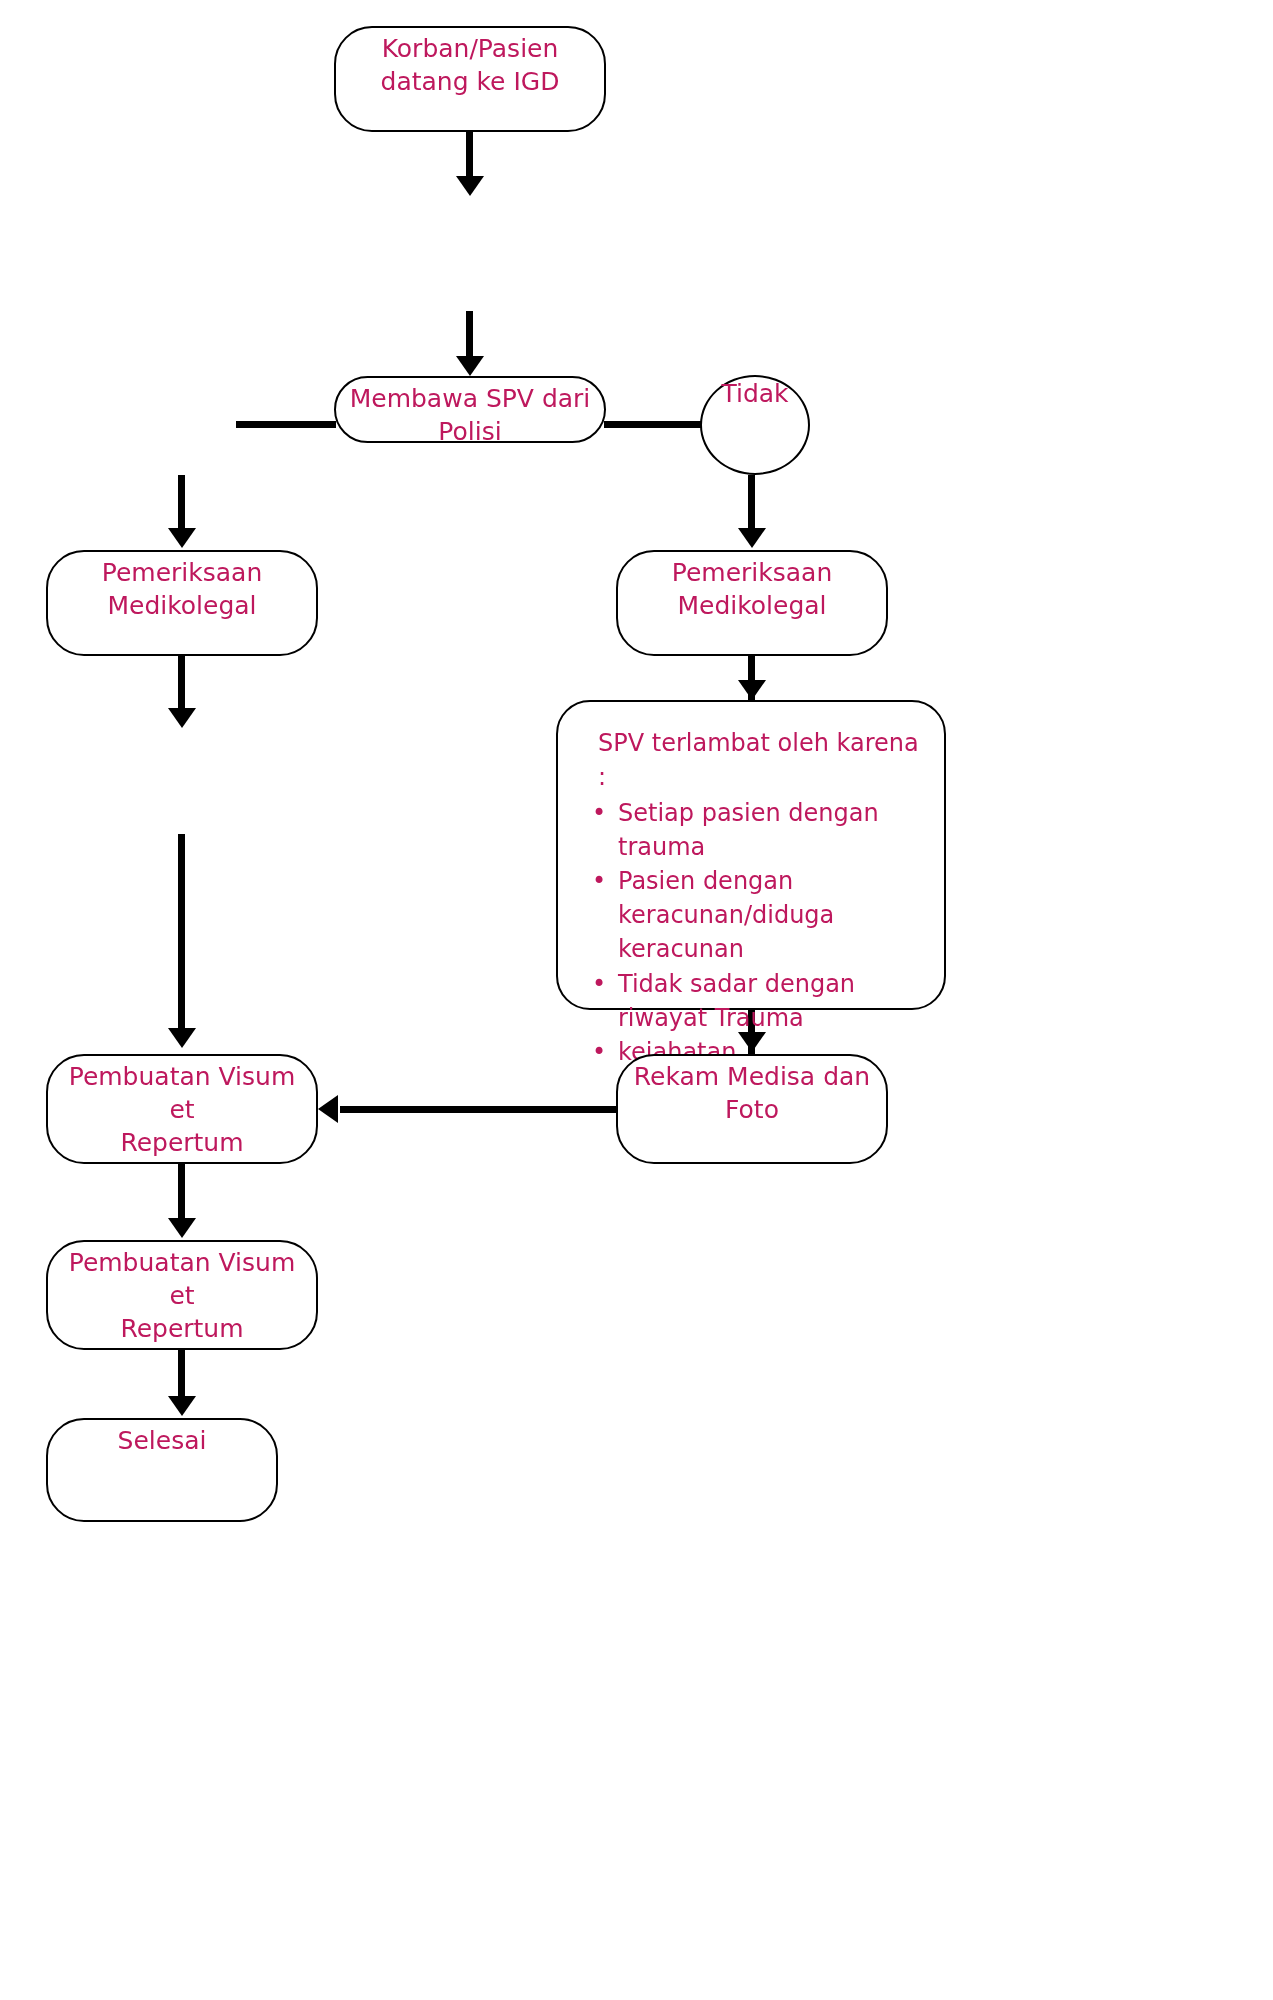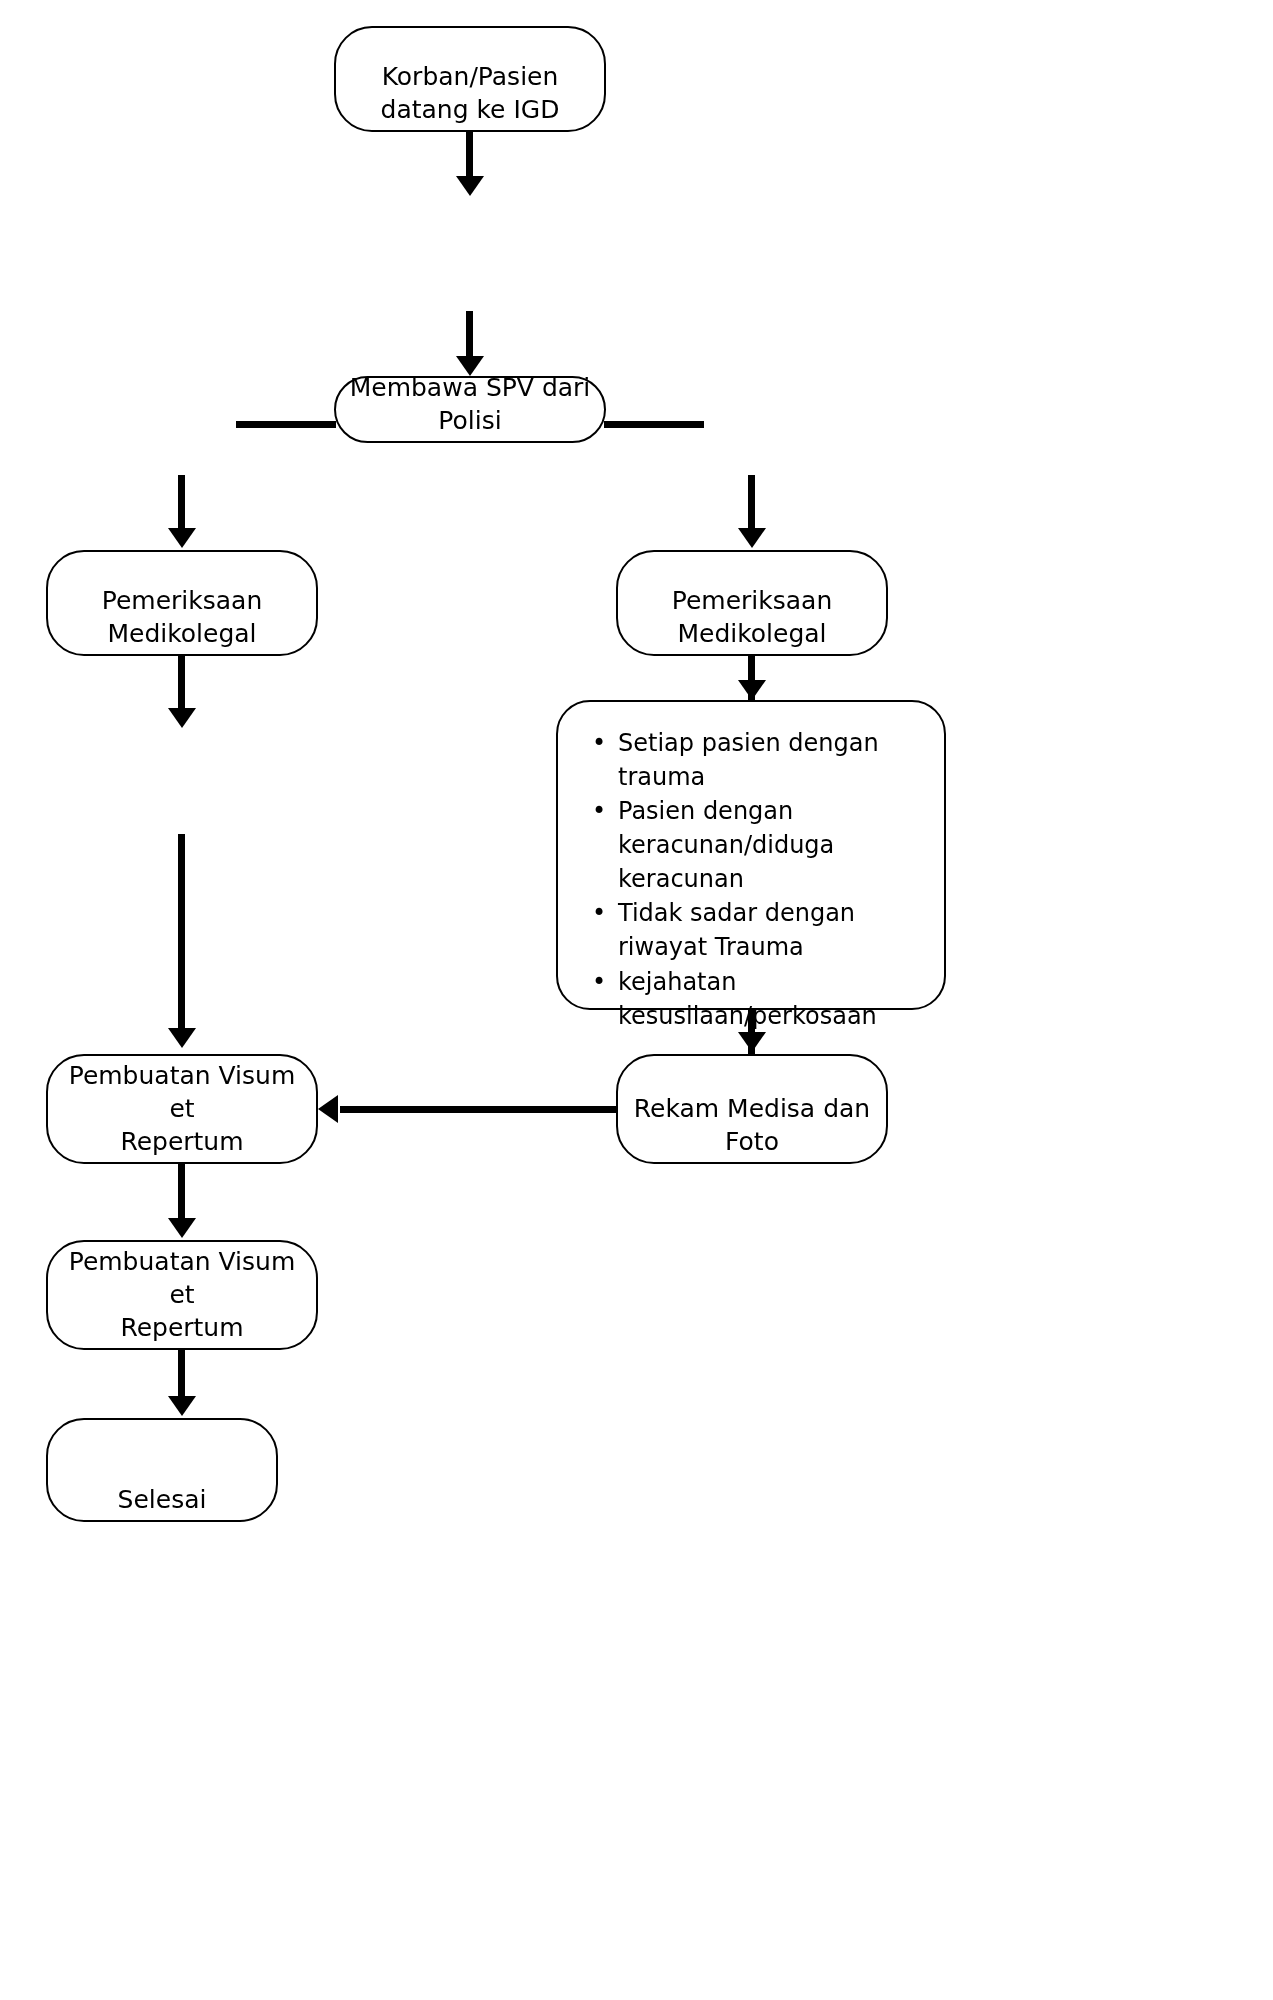--- a/index.html
+++ b/index.html
@@ -16,24 +16,24 @@
     height: 2000px;
     background: #ffffff;
     overflow: hidden;
   }
   .node {
     position: absolute;
     box-sizing: border-box;
     border: 2px solid #000000;
     background: #ffffff;
     display: flex;
-    align-items: flex-end;
+    align-items: flex-start;
     justify-content: center;
     text-align: center;
-    color: #000000;
+    color: #be185d;
     font-size: 25px;
     line-height: 1.32;
     padding: 4px 10px;
     z-index: 2;
   }
   .pill {
     border-radius: 38px;
   }
   .circle {
     border-radius: 50%;
@@ -116,20 +116,23 @@
       <span>Membawa SPV dari</span><br>
       <span>Polisi</span>
     </span>
   </div>
 
   <div class="edge edge-h" style="left:236px; top:421px; width:100px; height:7px;"></div>
 
   <div class="edge edge-h" style="left:604px; top:421px; width:100px; height:7px;"></div>
 
 
+  <div class="node circle" style="left:700px; top:375px; width:110px; height:100px;">
+    <span>Tidak</span>
+  </div>
 
   <div class="edge edge-v" style="left:178px; top:475px; width:7px; height:62px;"></div>
   <div class="arrowhead arrow-down" style="left:168px; top:528px;"></div>
 
   <div class="edge edge-v" style="left:748px; top:475px; width:7px; height:62px;"></div>
   <div class="arrowhead arrow-down" style="left:738px; top:528px;"></div>
 
   <div class="node pill" style="left:46px; top:550px; width:272px; height:106px;">
     <span>
       <span>Pemeriksaan</span><br>
@@ -145,20 +148,21 @@
   </div>
 
   <div class="edge edge-v" style="left:178px; top:656px; width:7px; height:60px;"></div>
   <div class="arrowhead arrow-down" style="left:168px; top:708px;"></div>
 
   <div class="edge edge-v" style="left:748px; top:656px; width:7px; height:50px;"></div>
   <div class="arrowhead arrow-down" style="left:738px; top:680px;"></div>
 
 
   <div class="node listbox" style="left:556px; top:700px; width:390px; height:310px;">
+    <span class="lead">SPV terlambat oleh karena :</span>
     <ul>
       <li>
         <span class="bullet">•</span>
         <span>Setiap pasien dengan trauma</span>
       </li>
       <li>
         <span class="bullet">•</span>
         <span>Pasien dengan keracunan/diduga keracunan</span>
       </li>
       <li>

